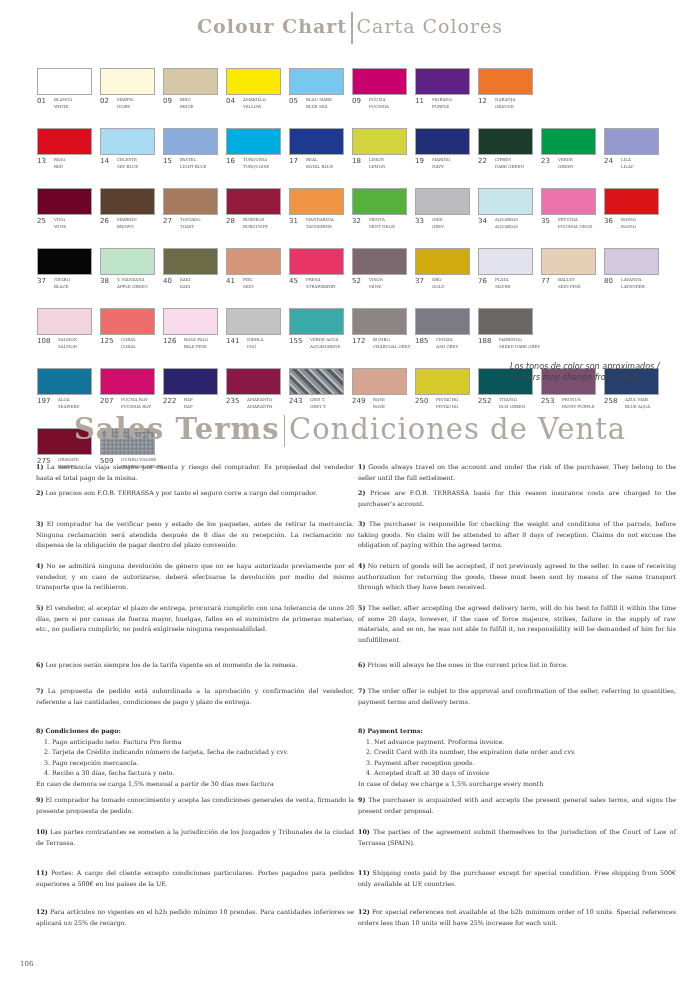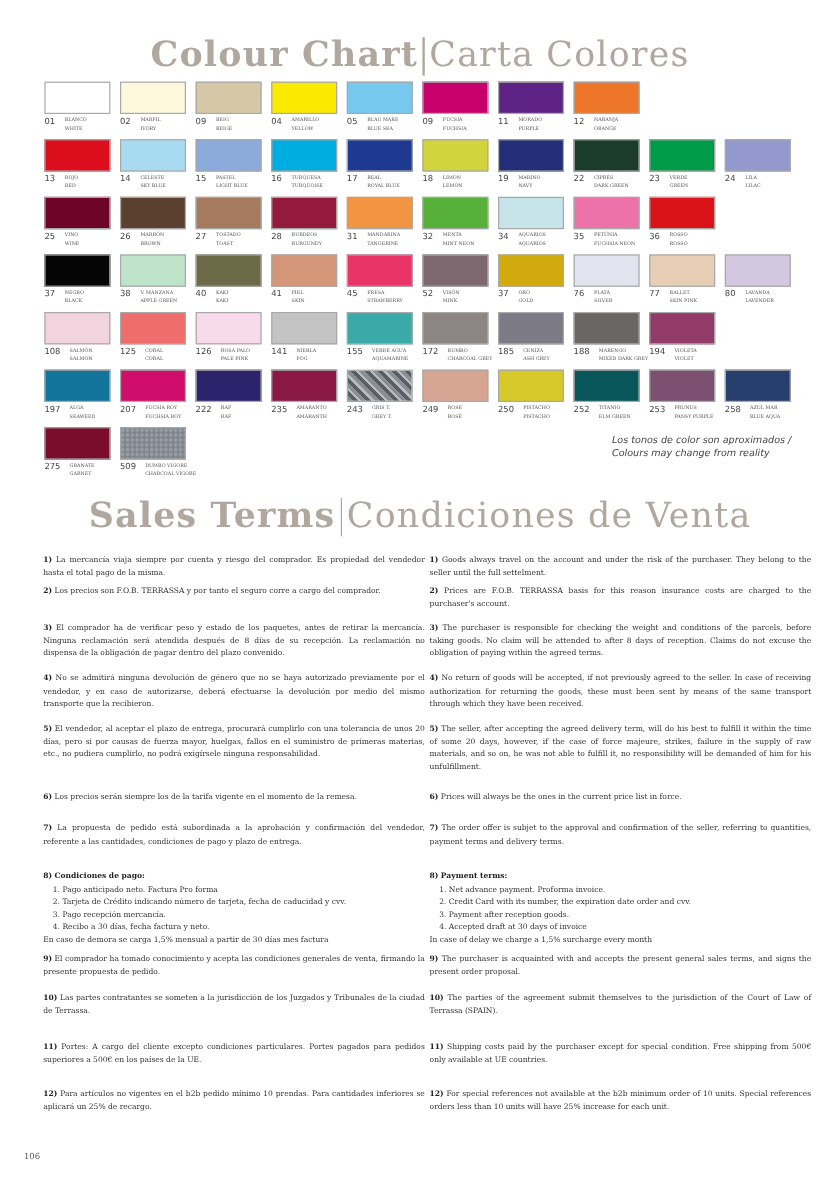--- a/index.html
+++ b/index.html
@@ -1,25 +1,25 @@
 <!DOCTYPE html>
 <html><head>
 <meta charset="utf-8">
 <style>
   html, body { margin:0; padding:0; background:#ffffff; }
   body { width:700px; height:990px; position:relative; overflow:hidden; font-family:"DejaVu Serif", serif; color:#333; }
   .title { position:absolute; left:0; width:700px; text-align:center; color:#b0a79e; font-family:"DejaVu Serif", serif; letter-spacing:1px; }
   .title .bold { font-weight:bold; }
   .title .sep { display:inline-block; width:1.5px; background:#b0a79e; vertical-align:middle; margin:0 4px; }
-  #colour-title { top:28px; font-size:29px; }
+  #colour-title { top:12px; font-size:19px; }
   #colour-title .sep { height:32px; }
   #sales-title { top:412px; font-size:29px; }
   #sales-title .sep { height:32px; }
   .grid { position:absolute; left:37px; top:68px; width:630px; }
-  .row { display:flex; height:48px; margin-bottom:0px; }
+  .row { display:flex; height:60px; margin-bottom:0px; }
   .sw { width:63px; flex:0 0 63px; position:relative; }
   .sw .box { position:absolute; left:0; top:0; width:55px; height:27px; border:1px solid #a8a8a8; box-sizing:border-box; }
   .sw .code { position:absolute; left:0; top:29px; font-size:7px; color:#444; font-family:"DejaVu Sans", sans-serif; }
   .sw .es { position:absolute; left:17px; top:29px; font-size:4px; color:#555; white-space:nowrap; text-transform:uppercase; }
   .sw .en { position:absolute; left:17px; top:36px; font-size:4px; color:#555; white-space:nowrap; text-transform:uppercase; }
   .tex-grey { background: repeating-linear-gradient(45deg,#8a8f95 0 3px,#5a5e63 3px 6px,#b7bcc1 6px 8px); }
   .tex-charcoal { background: radial-gradient(circle at 30% 40%, #9aa0a8 0 1px, transparent 2px) 0 0/4px 4px, #7e848c; }
   #note { position:absolute; left:510px; top:361px; font-size:8px; font-style:italic; color:#444; font-family:"DejaVu Sans", sans-serif; line-height:11px; }
   .col { position:absolute; top:462px; width:318px; font-size:6.3px; line-height:10.5px; color:#333; text-align:justify; }
   #col-es { left:36px; }
@@ -180,20 +180,26 @@
         <span class="es">Mandarina</span>
         <span class="en">Tangerine</span>
       </div>
       <div class="sw">
         <div class="box" style="background: rgb(86, 176, 58);"></div>
         <span class="code">32</span>
         <span class="es">Menta</span>
         <span class="en">Mint Neon</span>
       </div>
       <div class="sw">
+        <div class="box" style="background: rgb(188, 188, 190);"></div>
+        <span class="code">33</span>
+        <span class="es">Gris</span>
+        <span class="en">Grey</span>
+      </div>
+      <div class="sw">
         <div class="box" style="background: rgb(198, 228, 234);"></div>
         <span class="code">34</span>
         <span class="es">Aquarios</span>
         <span class="en">Aquarios</span>
       </div>
       <div class="sw">
         <div class="box" style="background: rgb(236, 114, 169);"></div>
         <span class="code">35</span>
         <span class="es">Petúnia</span>
         <span class="en">Fuchsia Neon</span>
@@ -308,26 +314,20 @@
         <div class="box" style="background: rgb(124, 122, 132);"></div>
         <span class="code">185</span>
         <span class="es" style="left: 21px;">Ceniza</span>
         <span class="en" style="left: 21px;">Ash Grey</span>
       </div>
       <div class="sw">
         <div class="box" style="background: rgb(106, 102, 100);"></div>
         <span class="code">188</span>
         <span class="es" style="left: 21px;">Marengo</span>
         <span class="en" style="left: 21px;">Mixed Dark Grey</span>
-      </div>
-      <div class="sw">
-        <div class="box" style="background: rgb(146, 58, 104);"></div>
-        <span class="code">194</span>
-        <span class="es" style="left: 21px;">Violeta</span>
-        <span class="en" style="left: 21px;">Violet</span>
       </div>
     </div>
     <div class="row">
       <div class="sw">
         <div class="box" style="background: rgb(18, 116, 155);"></div>
         <span class="code">197</span>
         <span class="es" style="left: 21px;">Alga</span>
         <span class="en" style="left: 21px;">Seaweed</span>
       </div>
       <div class="sw">

